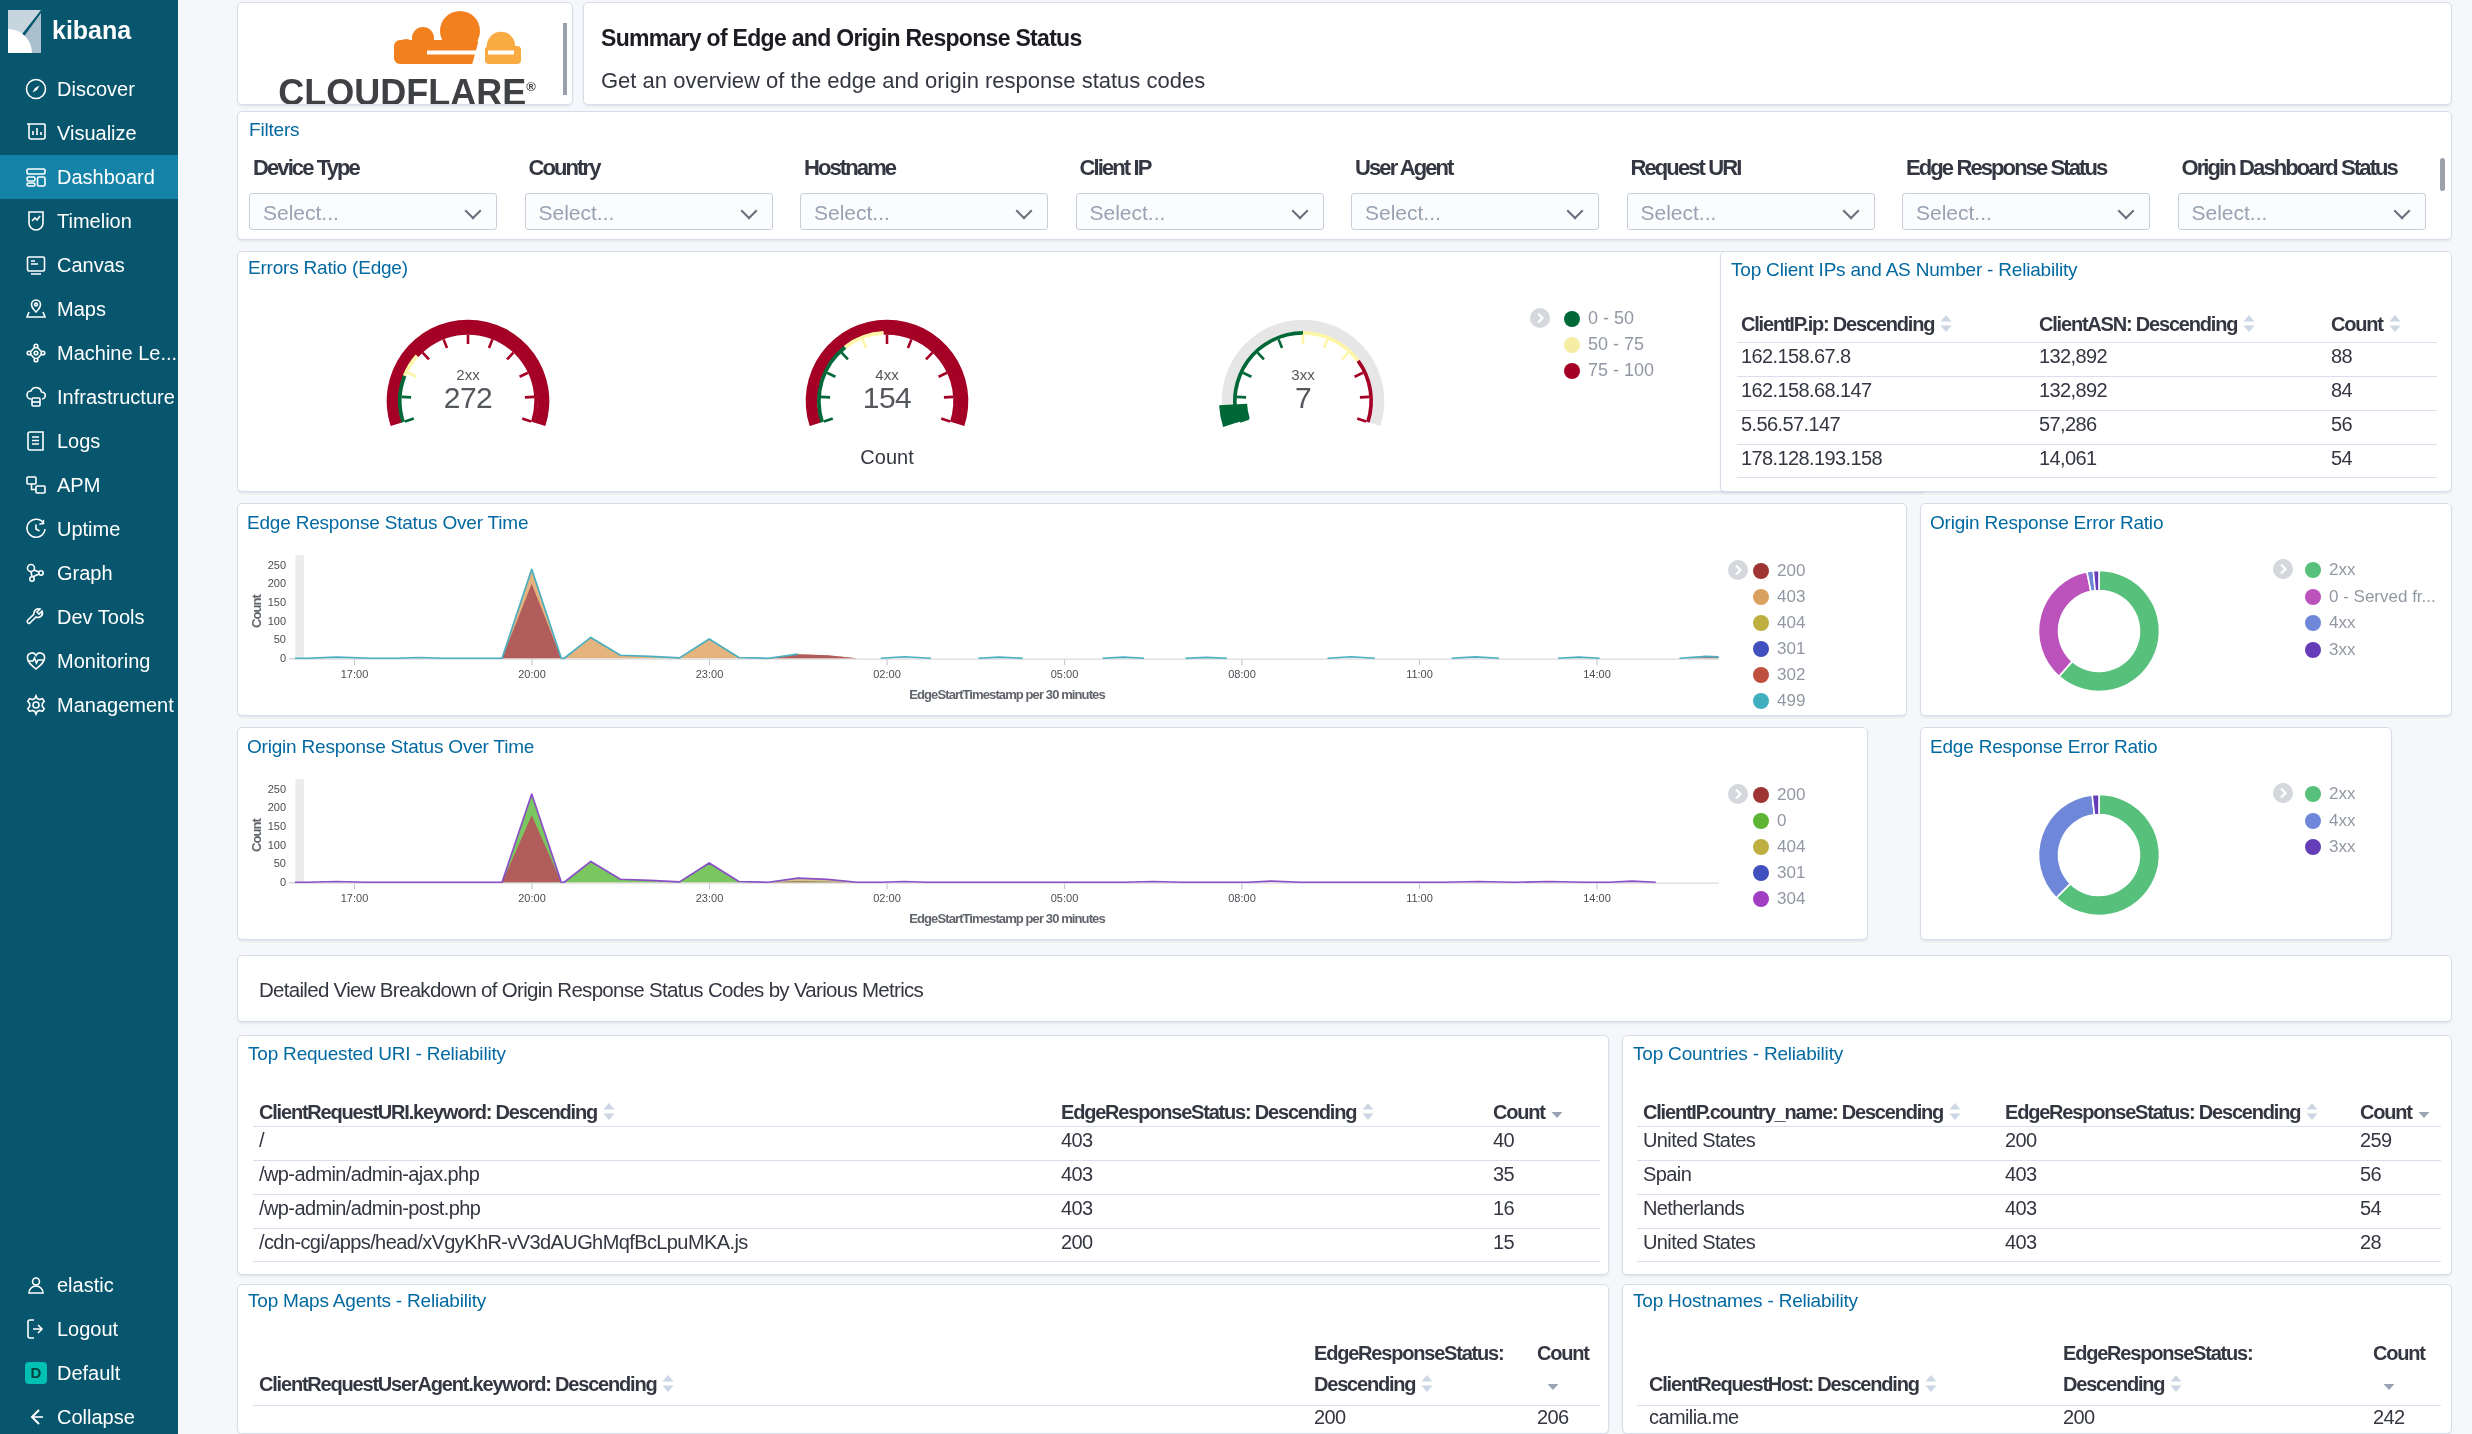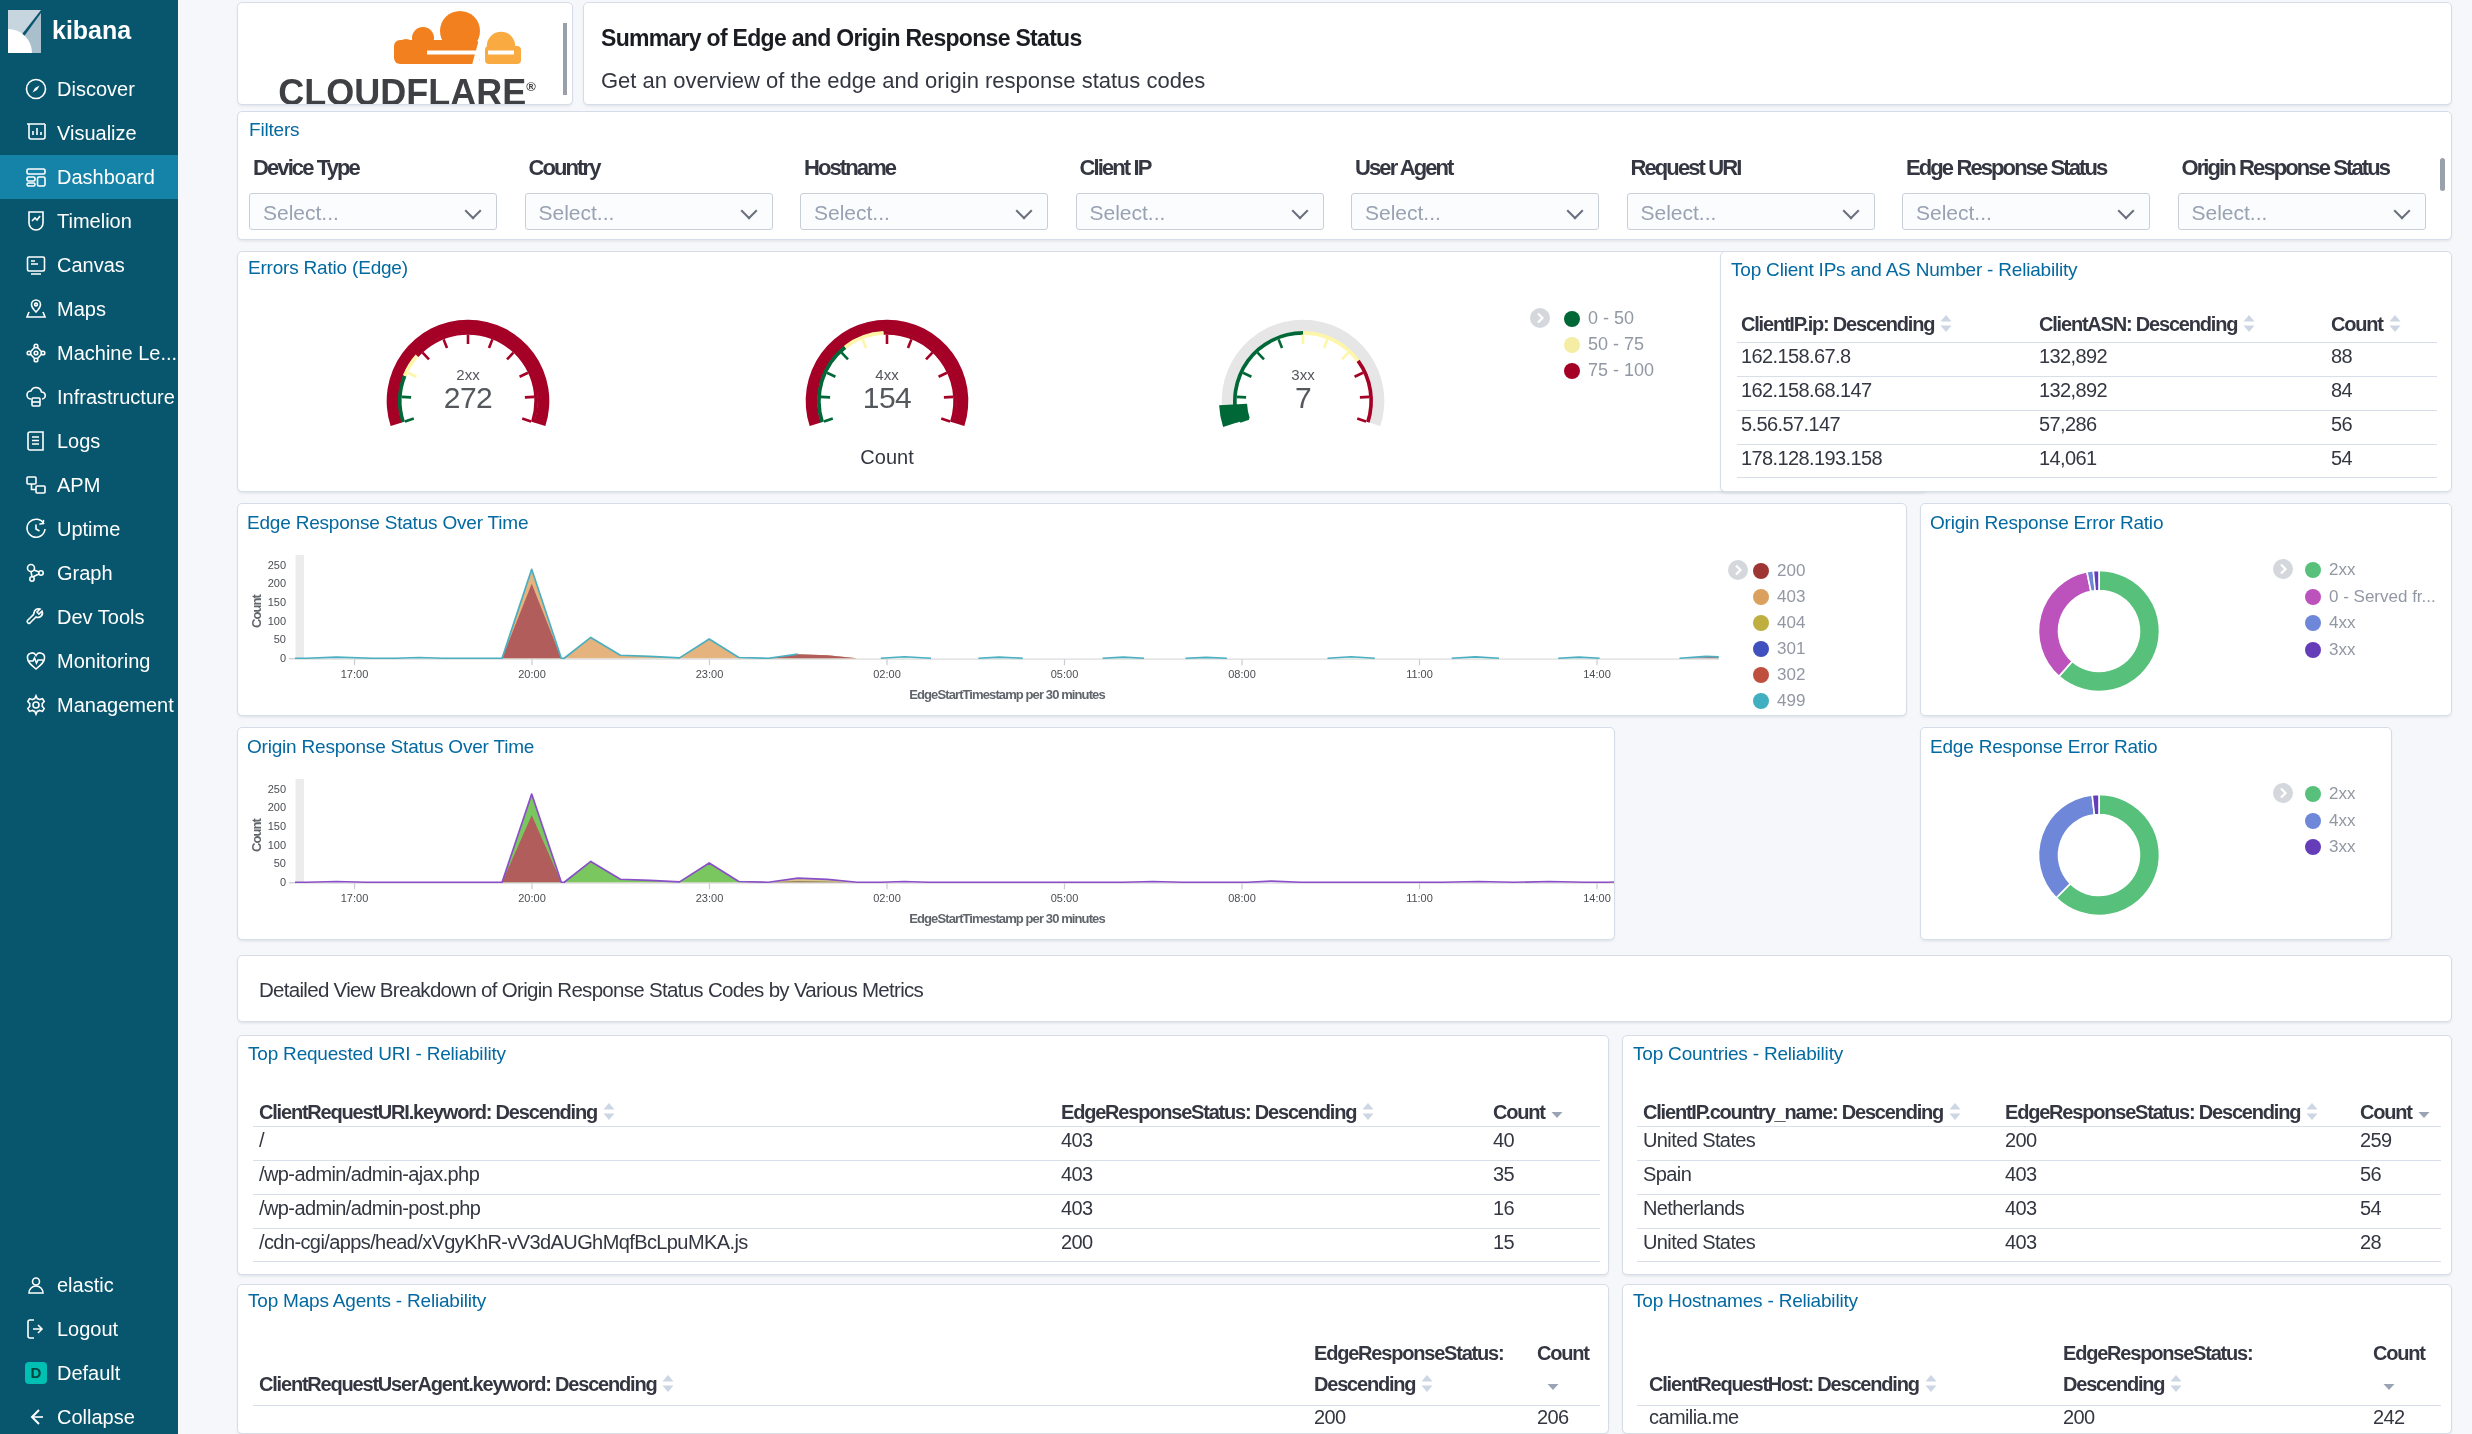--- a/index.html
+++ b/index.html
@@ -230,21 +230,21 @@
     <div class="flabel" style="left:1392.5px;top:45.2px">Request URI</div>
     <div class="fselect" style="left:1388.5px;top:81px;width:248px">
       <span class="ph">Select...</span>
       <span class="chev"></span>
     </div>
     <div class="flabel" style="left:1668.0px;top:45.2px">Edge Response Status</div>
     <div class="fselect" style="left:1664.0px;top:81px;width:248px">
       <span class="ph">Select...</span>
       <span class="chev"></span>
     </div>
-    <div class="flabel" style="left:1943.5px;top:45.2px">Origin Response Status</div>
+    <div class="flabel" style="left:1943.5px;top:45.2px">Origin Dashboard Status</div>
     <div class="fselect" style="left:1939.5px;top:81px;width:248px">
       <span class="ph">Select...</span>
       <span class="chev"></span>
     </div>
   </div>
 <div class="panel" style="left:237px;top:251px;width:1690px;height:241px">
     <div class="ptitle" style="left:10px;top:5.9px">Errors Ratio (Edge)</div>
     <svg width="1467" height="239" viewBox="0 0 1467 239" style="position:absolute;left:0;top:0">
       <path d="M152.68,174.12 A81.3,81.3 0 1 1 307.32,174.12 L296.10,170.48 A69.5,69.5 0 1 0 163.90,170.48 Z" fill="#e6e6e6"></path>
       <path d="M152.68,174.12 A81.3,81.3 0 1 1 307.32,174.12 L296.10,170.48 A69.5,69.5 0 1 0 163.90,170.48 Z" fill="#a50026"></path>
@@ -398,21 +398,21 @@
       <circle cx="10" cy="10" r="10" fill="#d4d7dc"></circle>
       <path d="M8,5.5 l4.5,4.5 -4.5,4.5" stroke="#fff" stroke-width="2.2" fill="none"></path>
     </svg>
     <div class="legrow" style="left:1515px;top:58px"><span class="dot" style="background:#9e3533"></span>200</div>
     <div class="legrow" style="left:1515px;top:84px"><span class="dot" style="background:#daa05d"></span>403</div>
     <div class="legrow" style="left:1515px;top:110px"><span class="dot" style="background:#bfaf40"></span>404</div>
     <div class="legrow" style="left:1515px;top:136px"><span class="dot" style="background:#4050bf"></span>301</div>
     <div class="legrow" style="left:1515px;top:162px"><span class="dot" style="background:#bf5040"></span>302</div>
     <div class="legrow" style="left:1515px;top:188px"><span class="dot" style="background:#40afbf"></span>499</div>
   </div>
-<div class="panel" style="left:237px;top:727px;width:1378px;height:213px">
+<div class="panel" style="left:237px;top:727px;width:1631px;height:213px">
     <div class="ptitle" style="left:9px;top:8.8px">Origin Response Status Over Time</div>
     <svg width="1670" height="213" viewBox="0 0 1670 213" style="position:absolute;left:0;top:0">
       <rect x="57.5" y="51" width="8.5" height="103.25" fill="#ececec"></rect>
       <line x1="57" y1="155.15" x2="1481" y2="155.15" stroke="#dcdcdc" stroke-width="1.2"></line>
       <line x1="51" y1="154.75" x2="57" y2="154.75" stroke="#c8ccd4" stroke-width="1.2"></line>
       <line x1="116.5" y1="155.25" x2="116.5" y2="161.25" stroke="#c8ccd4" stroke-width="1.2"></line>
       <line x1="294.0" y1="155.25" x2="294.0" y2="161.25" stroke="#c8ccd4" stroke-width="1.2"></line>
       <line x1="471.5" y1="155.25" x2="471.5" y2="161.25" stroke="#c8ccd4" stroke-width="1.2"></line>
       <line x1="649.0" y1="155.25" x2="649.0" y2="161.25" stroke="#c8ccd4" stroke-width="1.2"></line>
       <line x1="826.5" y1="155.25" x2="826.5" y2="161.25" stroke="#c8ccd4" stroke-width="1.2"></line>

